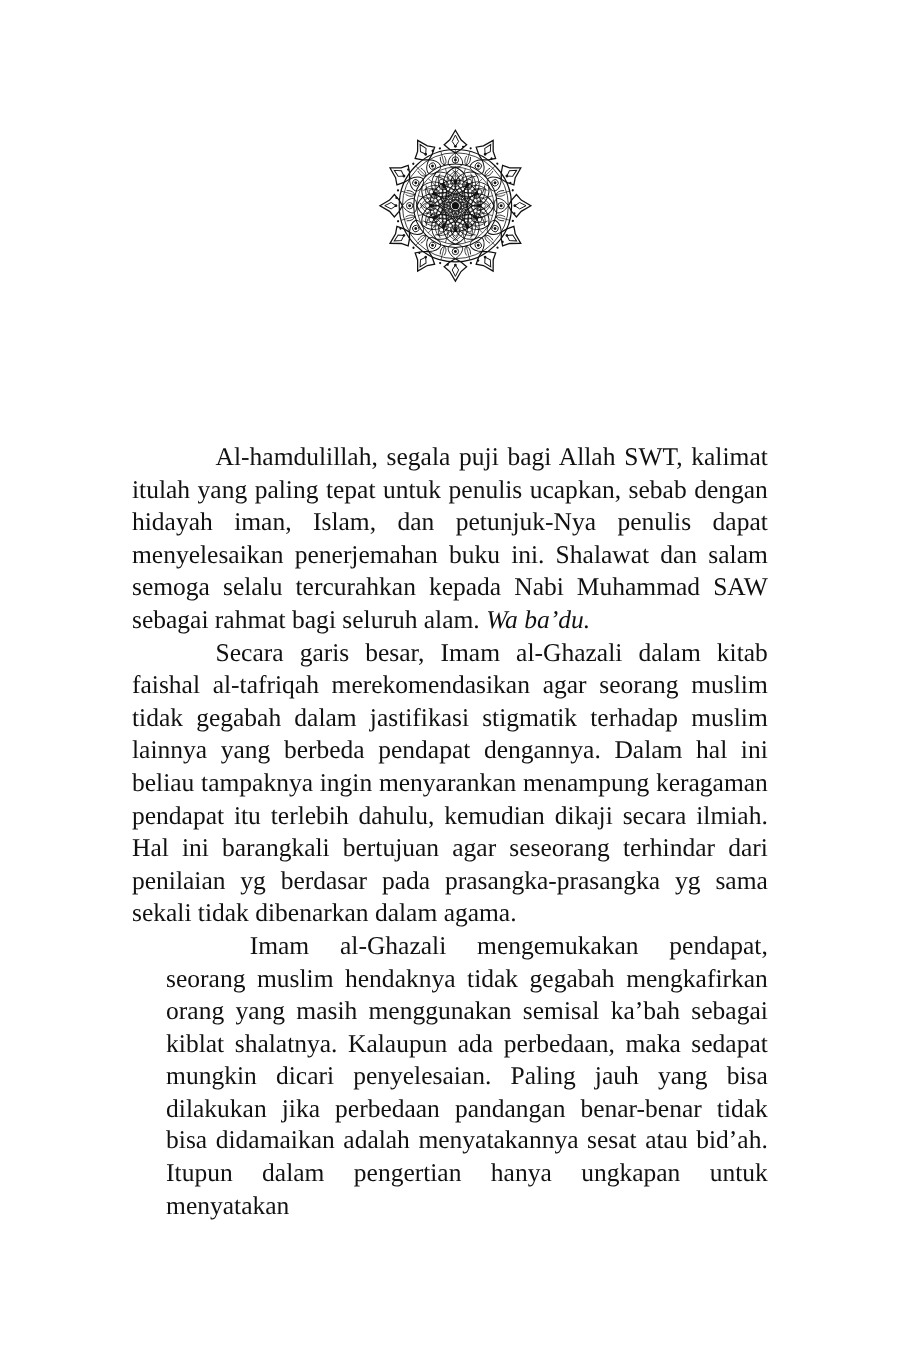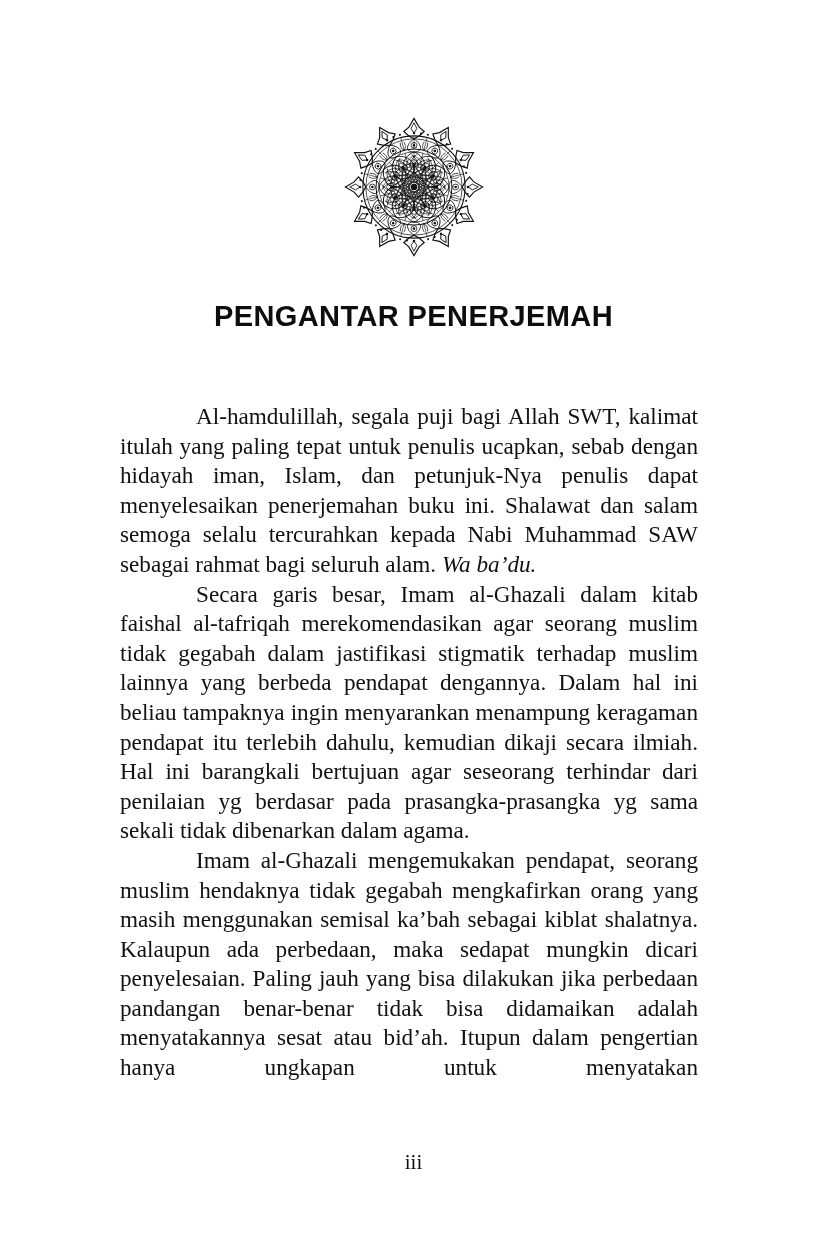--- a/index.html
+++ b/index.html
@@ -61,20 +61,21 @@
     text-justify: inter-word;
     hyphens: none;
   }
   .body-block p {
     margin: 0;
     text-indent: 76px;
     text-align: justify;
   }
   .body-block p:last-child {
     text-align-last: justify;
+    margin-left: 31px;
   }
   .ital {
     font-style: italic;
   }
 
   
   .folio {
     position: absolute;
     left: 0;
     right: 0;
@@ -237,29 +238,27 @@
           <use href="#core-ray" transform="rotate(210)"></use>
           <use href="#core-ray" transform="rotate(240)"></use>
           <use href="#core-ray" transform="rotate(270)"></use>
           <use href="#core-ray" transform="rotate(300)"></use>
           <use href="#core-ray" transform="rotate(330)"></use>
         </g>
       </g>
     </svg>
   </div>
 
-  <h1 class="page-heading">PENGANTAR PENERJEMAH</h1>
 
   <div class="body-block">
     <p>
       <span>Al-hamdulillah, segala puji bagi Allah SWT, kalimat itulah yang paling tepat untuk penulis ucapkan, sebab dengan hidayah iman, Islam, dan petunjuk-Nya penulis dapat menyelesaikan penerjemahan buku ini. Shalawat dan salam semoga selalu tercurahkan kepada Nabi Muhammad SAW sebagai rahmat bagi seluruh alam. </span><span class="ital">Wa ba’du.</span>
     </p>
     <p>
       <span>Secara garis besar, Imam al-Ghazali dalam kitab faishal al-tafriqah merekomendasikan agar seorang muslim tidak gegabah dalam jastifikasi stigmatik terhadap muslim lainnya yang berbeda pendapat dengannya. Dalam hal ini beliau tampaknya ingin menyarankan menampung keragaman pendapat itu terlebih dahulu, kemudian dikaji secara ilmiah. Hal ini barangkali bertujuan agar seseorang terhindar dari penilaian yg berdasar pada prasangka-prasangka yg sama sekali tidak dibenarkan dalam agama.</span>
     </p>
     <p>
       <span>Imam al-Ghazali mengemukakan pendapat, seorang muslim hendaknya tidak gegabah mengkafirkan orang yang masih menggunakan semisal ka’bah sebagai kiblat shalatnya. Kalaupun ada perbedaan, maka sedapat mungkin dicari penyelesaian. Paling jauh yang bisa dilakukan jika perbedaan pandangan benar-benar tidak bisa didamaikan adalah menyatakannya sesat atau bid’ah. Itupun dalam pengertian hanya ungkapan untuk menyatakan</span>
     </p>
   </div>
 
-  <div class="folio">iii</div>
 
 </div>
 
 </body></html>

